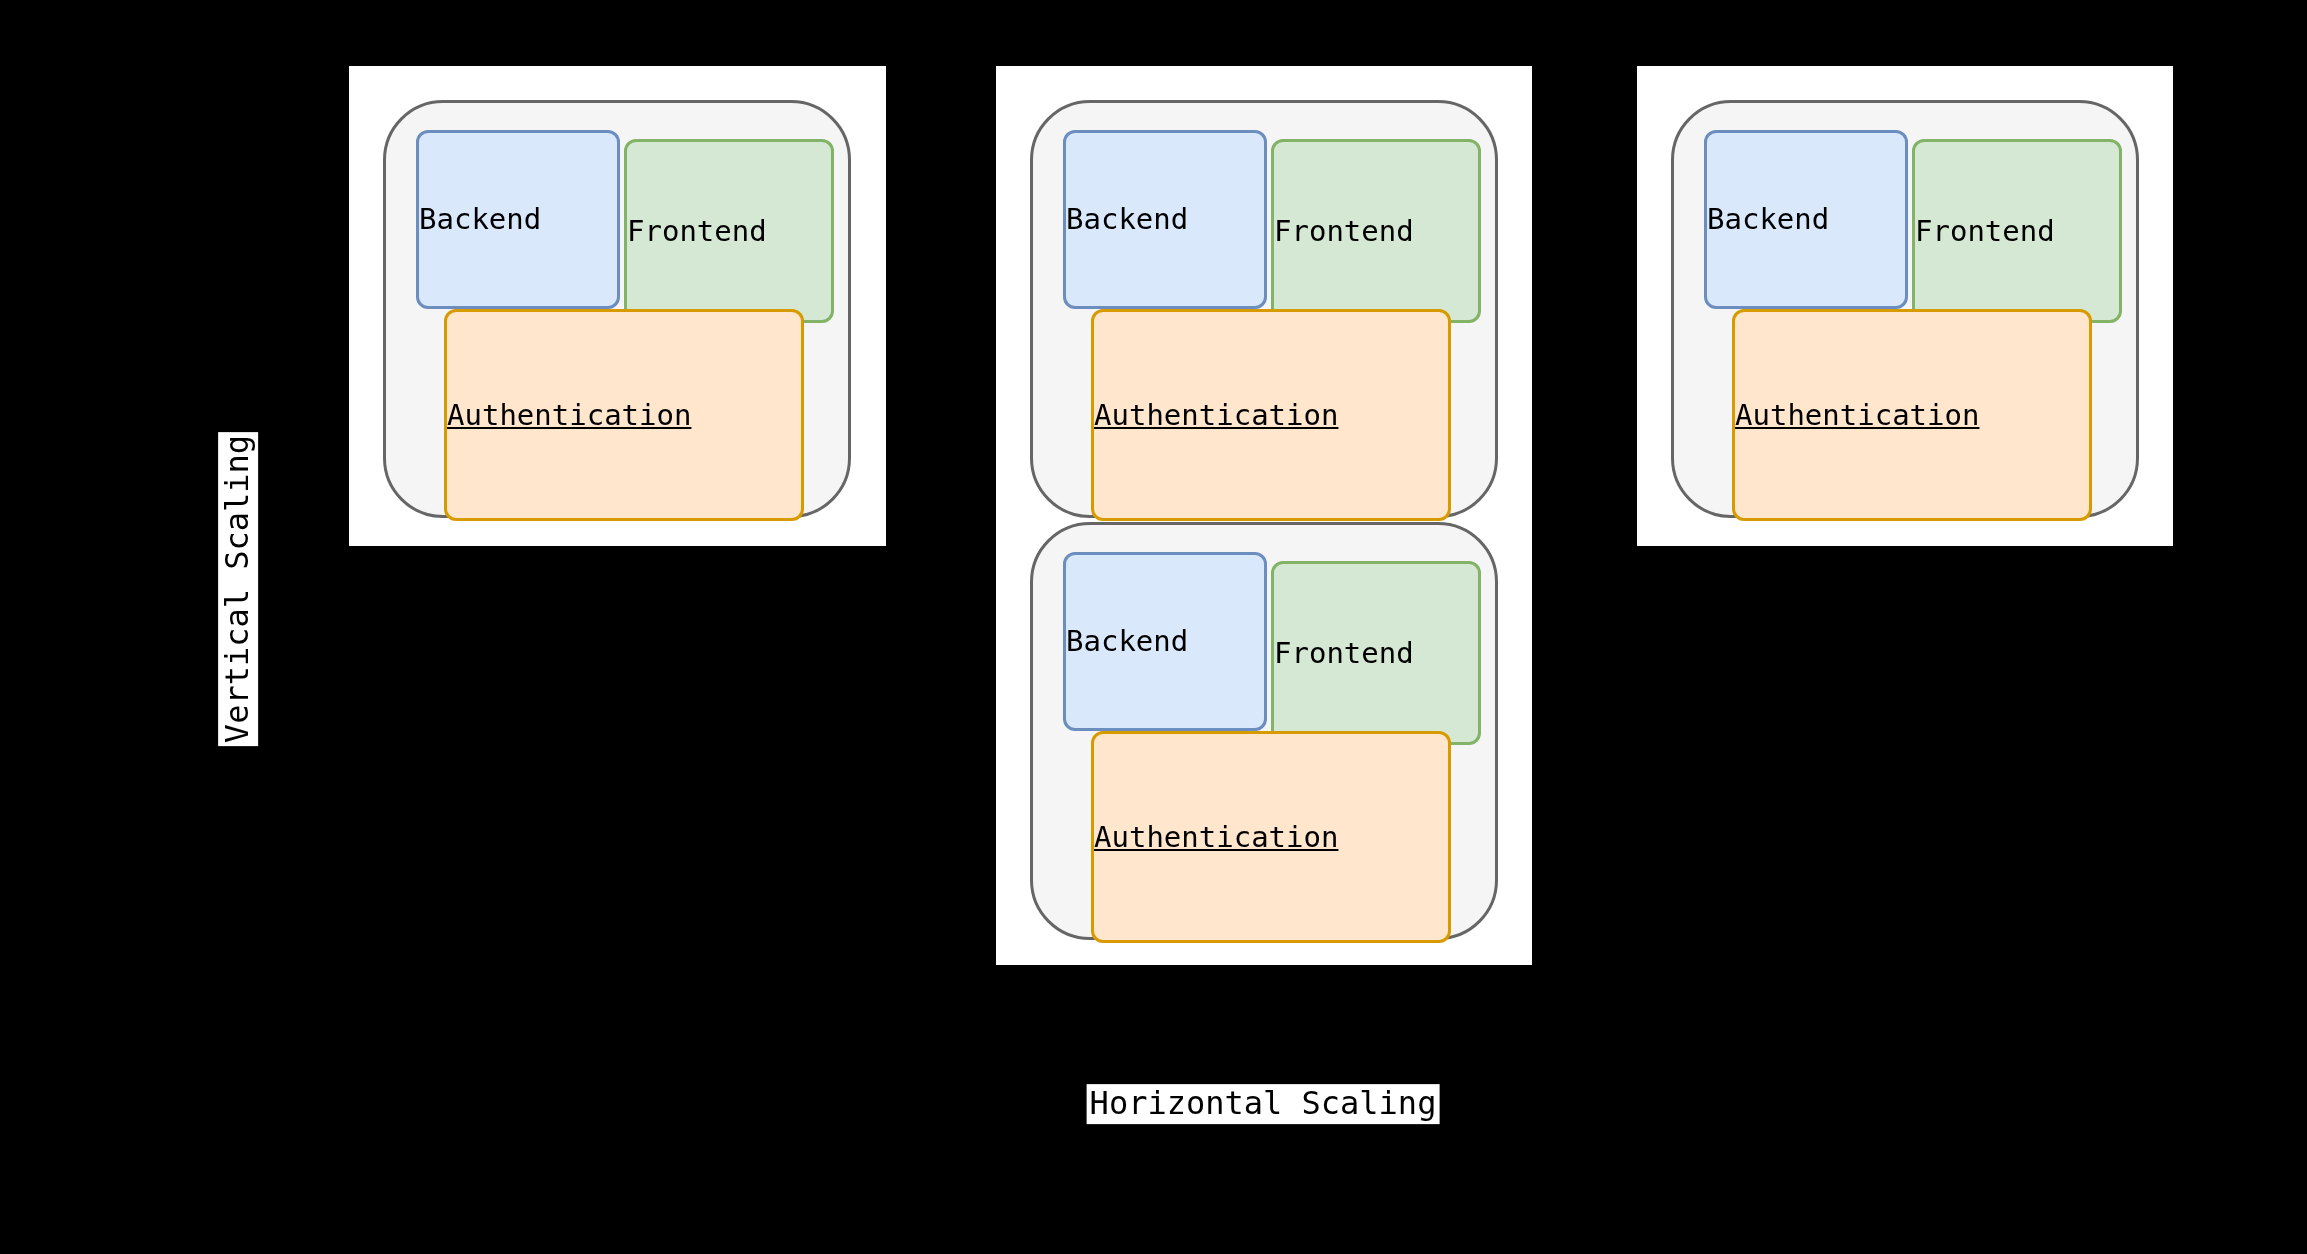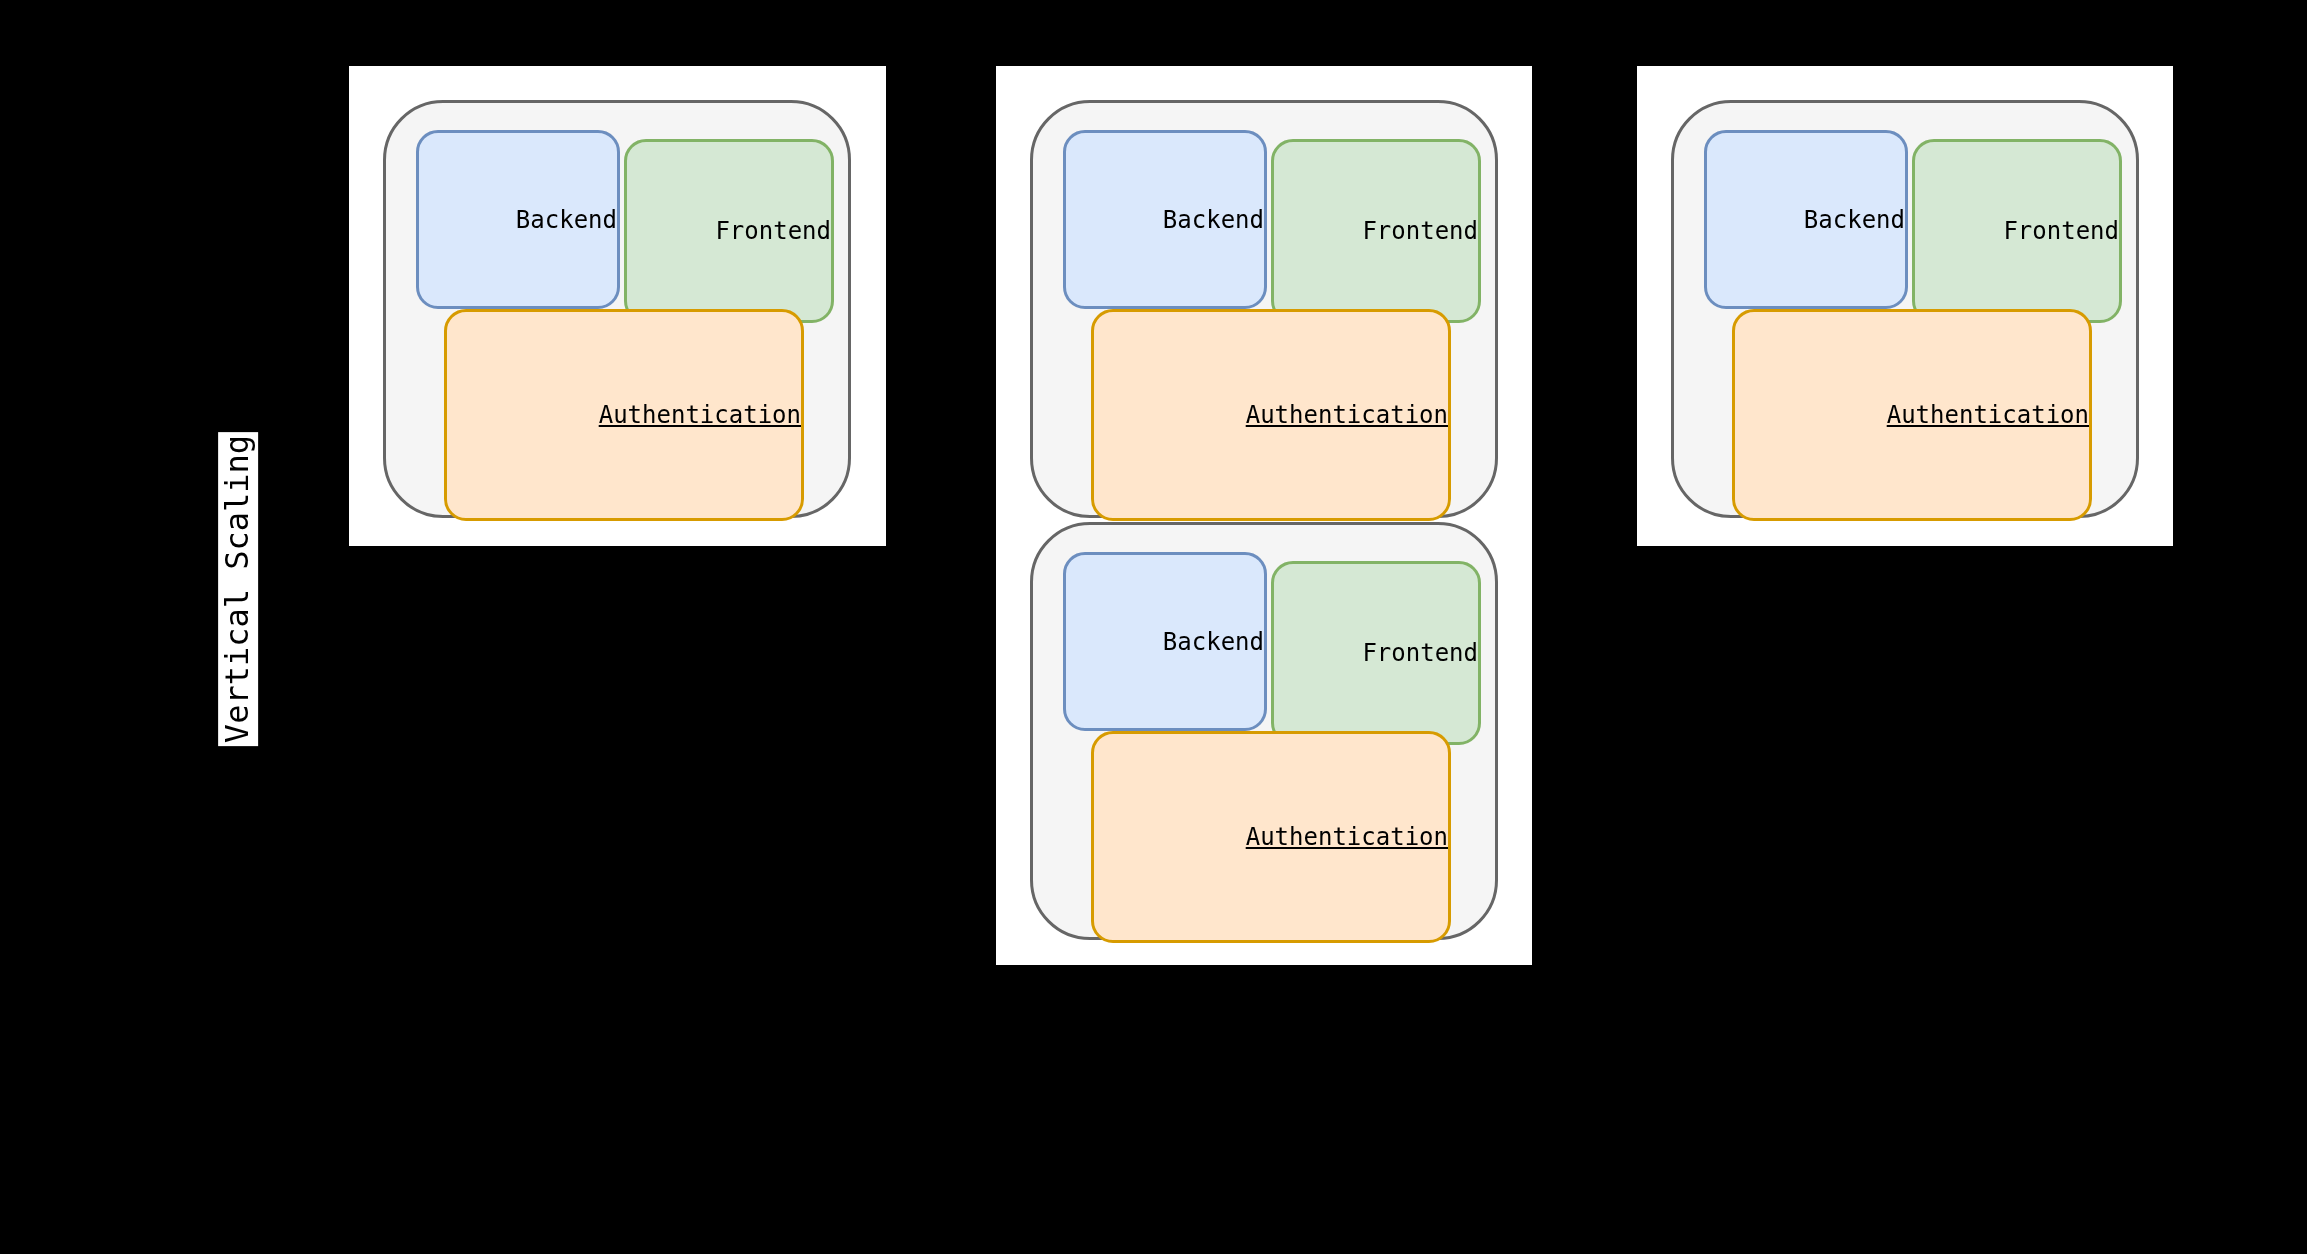--- a/index.html
+++ b/index.html
@@ -45,23 +45,23 @@
     border: 3px solid var(--container-stroke);
     border-radius: 60px;
   }
   .group-top    { top: 34px; }
   .group-bottom { top: 456px; }
 
   .box {
     position: absolute;
     display: flex;
     align-items: center;
-    justify-content: flex-end;
-    border-radius: 22px;
-    font-size: 24px;
+    justify-content: flex-start;
+    border-radius: 12px;
+    font-size: 29px;
     line-height: 1;
     white-space: nowrap;
   }
   .box-backend {
     left: 30px; top: 27px;
     width: 204px; height: 179px;
     background: var(--backend-fill);
     border: 3px solid var(--backend-stroke);
     z-index: 1;
   }
@@ -152,14 +152,15 @@
       <div class="box box-frontend">
         <span>Frontend</span>
       </div>
       <div class="box box-auth">
         <span>Authentication</span>
       </div>
     </div>
   </div>
 
   <div class="axis-label axis-label-vertical">Vertical Scaling</div>
+  <div class="axis-label axis-label-horizontal">Horizontal Scaling</div>
 
 </div>
 
 </body></html>

